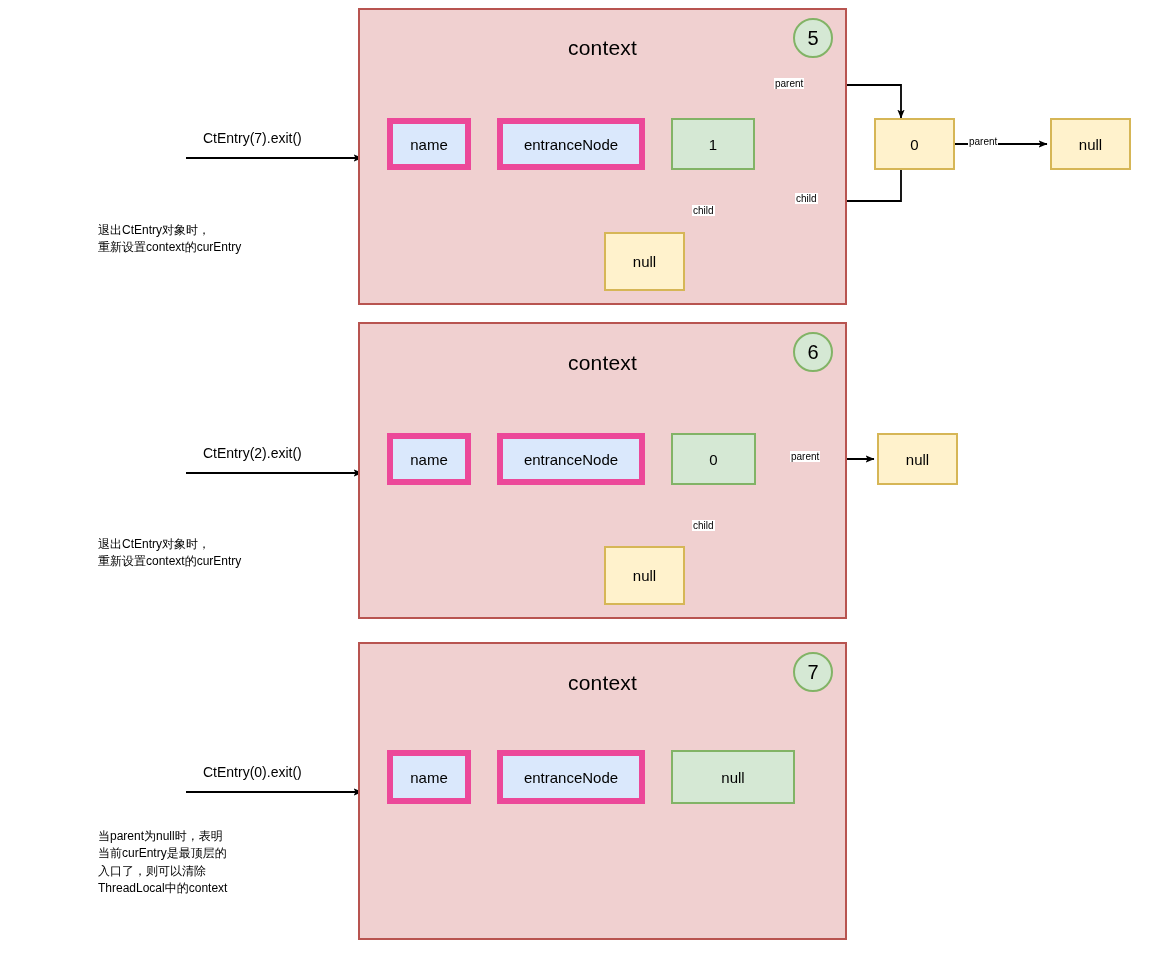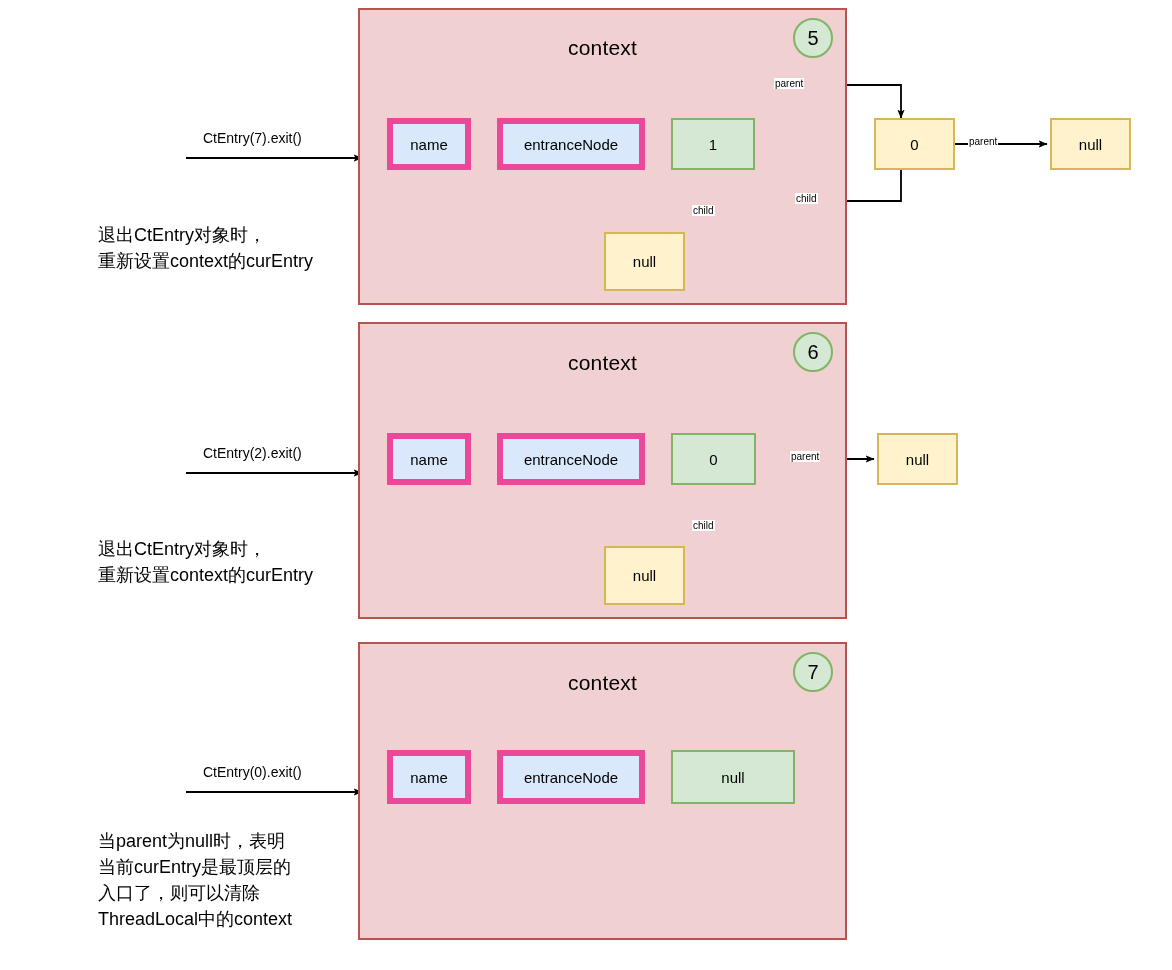--- a/index.html
+++ b/index.html
@@ -69,21 +69,21 @@
     background: #d5e8d4;
     border: 2px solid #82b366;
   }
   .box.yellow {
     background: #fff2cc;
     border: 2px solid #d6b656;
   }
   
   .caption {
     position: absolute;
-    font-size: 18px;
+    font-size: 12px;
     line-height: 1.45;
     color: #000;
     white-space: pre-line;
   }
   .arrow-label {
     position: absolute;
     font-size: 14px;
     color: #000;
     white-space: nowrap;
   }

